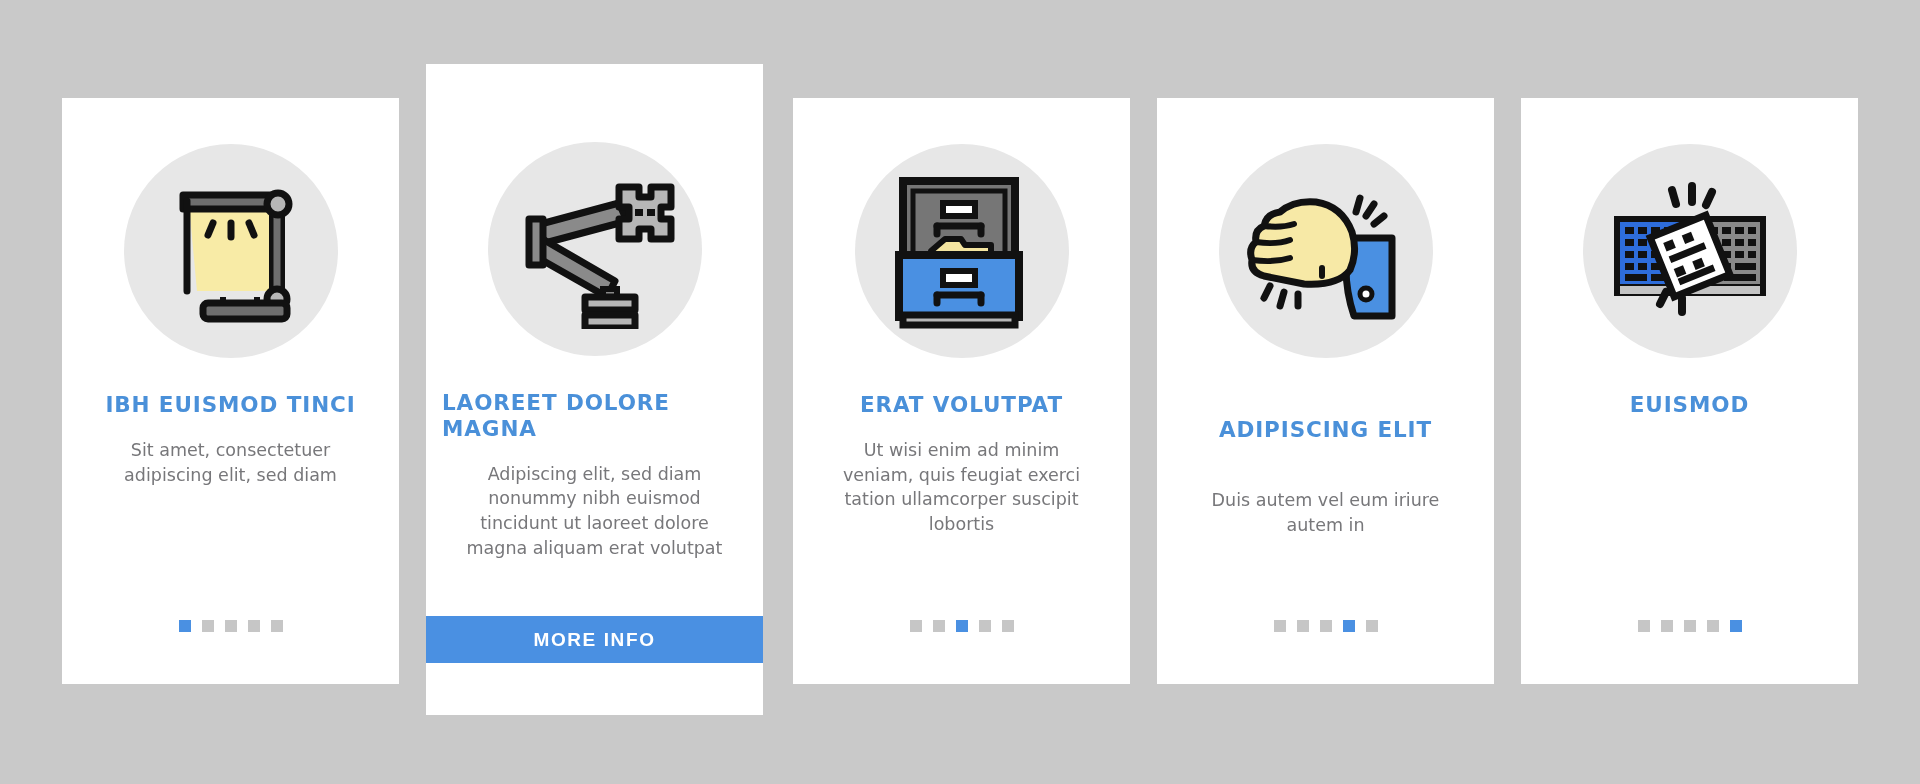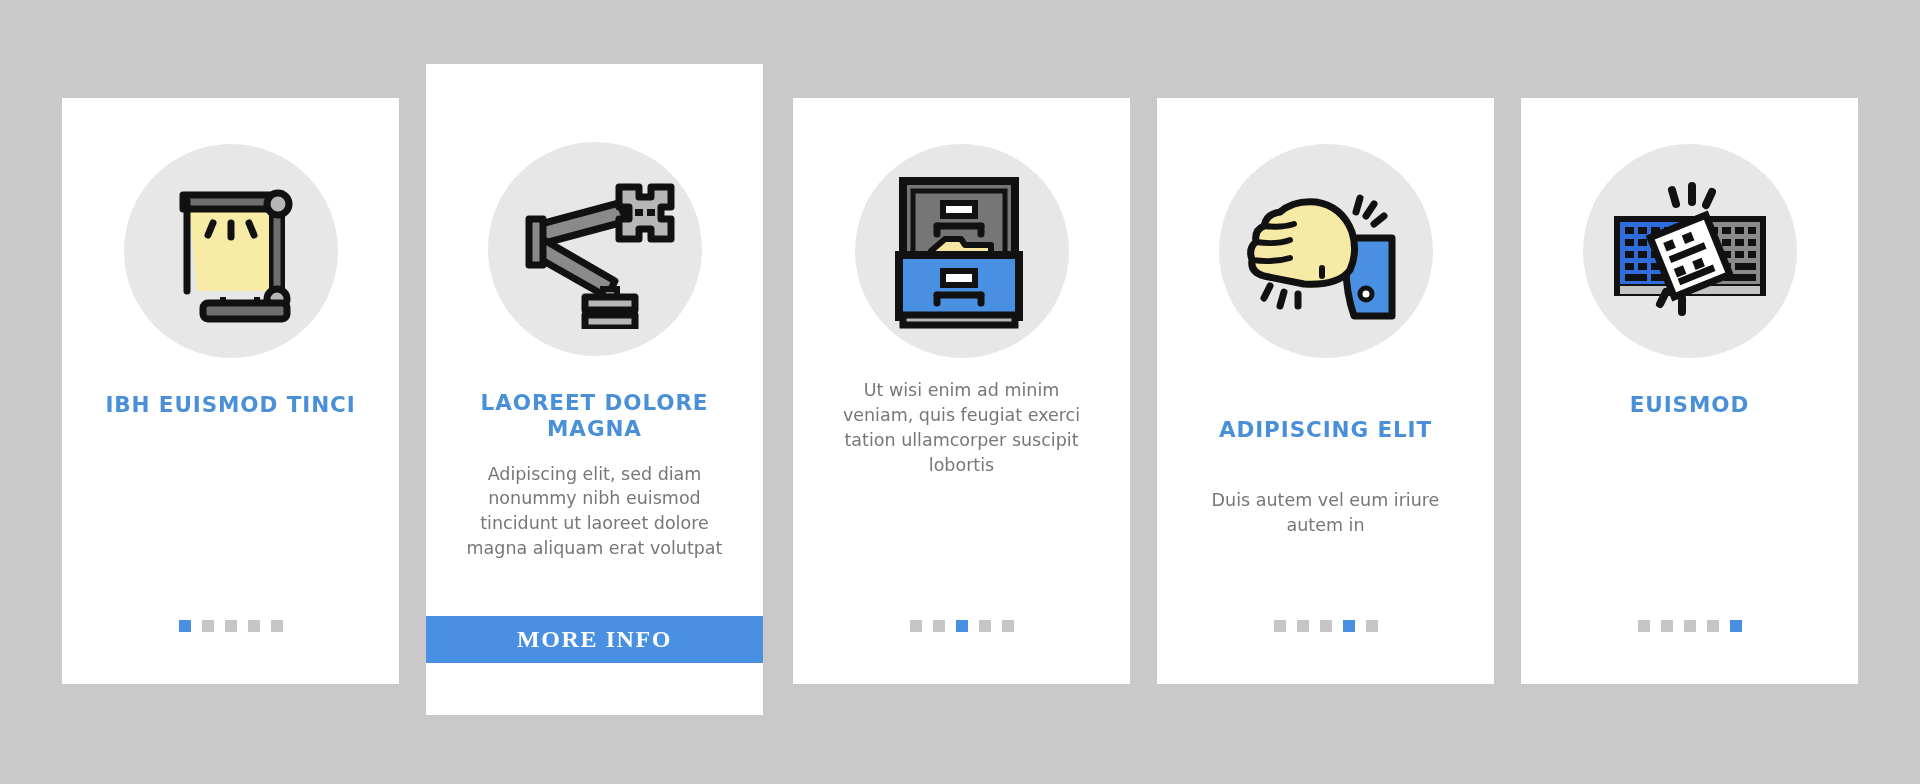--- a/index.html
+++ b/index.html
@@ -41,21 +41,21 @@
   }
   .card.c2 .icon-badge { margin-top: 78px; }
 
   .icon-badge svg { display: block; }
 
   .card-title {
     color: #4a90d9;
     font-weight: bold;
     font-size: 21.5px;
     letter-spacing: 0.9px;
-    text-align: center;
+    text-align: left;
     line-height: 1.2;
     margin-top: 34px;
     padding: 0 16px;
     text-transform: uppercase;
   }
   .card.c2 .card-title { margin-top: 34px; }
 
   .card-body {
     color: #77777a;
     font-size: 17.5px;
@@ -78,23 +78,23 @@
     background: #c6c6c6;
   }
   .dot.active { background: #4a90e2; }
 
   .more-info-btn {
     width: 337px;
     height: 47px;
     background: #4a90e2;
     color: #ffffff;
     border: none;
-    font-family: Liberation Serif, serif;
+    font-family: Liberation Sans, sans-serif;
     font-weight: bold;
-    font-size: 24px;
+    font-size: 19px;
     letter-spacing: 1.6px;
     text-transform: uppercase;
     cursor: pointer;
     margin-bottom: 52px;
     display: flex;
     align-items: center;
     justify-content: center;
   }
 </style>
 </head>
@@ -124,20 +124,21 @@
           <circle cx="127" cy="33" r="11" fill="#b7b7b7" stroke="#111" stroke-width="7"></circle>
           <circle cx="126" cy="128" r="10" fill="#b7b7b7" stroke="#111" stroke-width="7"></circle>
 
           <rect x="52" y="132" width="84" height="16" rx="5" fill="#6e6e6e" stroke="#111" stroke-width="7"></rect>
           <path d="M72 126 L72 134" stroke="#111" stroke-width="6"></path>
           <path d="M106 126 L106 134" stroke="#111" stroke-width="6"></path>
         </svg>
       </span>
     </div>
     <div class="card-title">IBH EUISMOD TINCI</div>
+    <div class="card-body">Sit amet, consectetuer adipiscing elit, sed diam</div>
     <div class="spacer"></div>
     <div class="dots">
         <span class="dot active"></span>
         <span class="dot"></span>
         <span class="dot"></span>
         <span class="dot"></span>
         <span class="dot"></span>
       </div>
   </div>
 
@@ -188,20 +189,21 @@
 
           <rect x="12" y="84" width="120" height="62" fill="#4a90e2" stroke="#111" stroke-width="8"></rect>
           <rect x="56" y="100" width="32" height="14" fill="#fff" stroke="#111" stroke-width="6"></rect>
           <path d="M50 124 L94 124" stroke="#111" stroke-width="7" stroke-linecap="round"></path>
           <path d="M50 124 L50 132 M94 124 L94 132" stroke="#111" stroke-width="7" stroke-linecap="round"></path>
 
           <rect x="16" y="144" width="112" height="10" fill="#b7b7b7" stroke="#111" stroke-width="7"></rect>
         </svg>
       </span>
     </div>
+    <div class="card-title">ERAT VOLUTPAT</div>
     <div class="card-body">Ut wisi enim ad minim veniam, quis feugiat exerci tation ullamcorper suscipit lobortis</div>
     <div class="spacer"></div>
     <div class="dots">
         <span class="dot"></span>
         <span class="dot"></span>
         <span class="dot active"></span>
         <span class="dot"></span>
         <span class="dot"></span>
       </div>
   </div>

